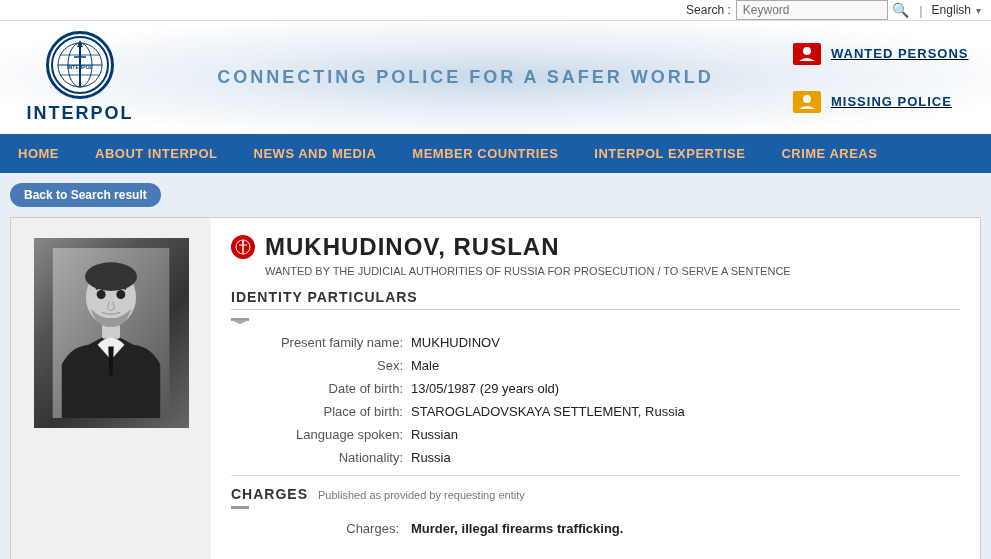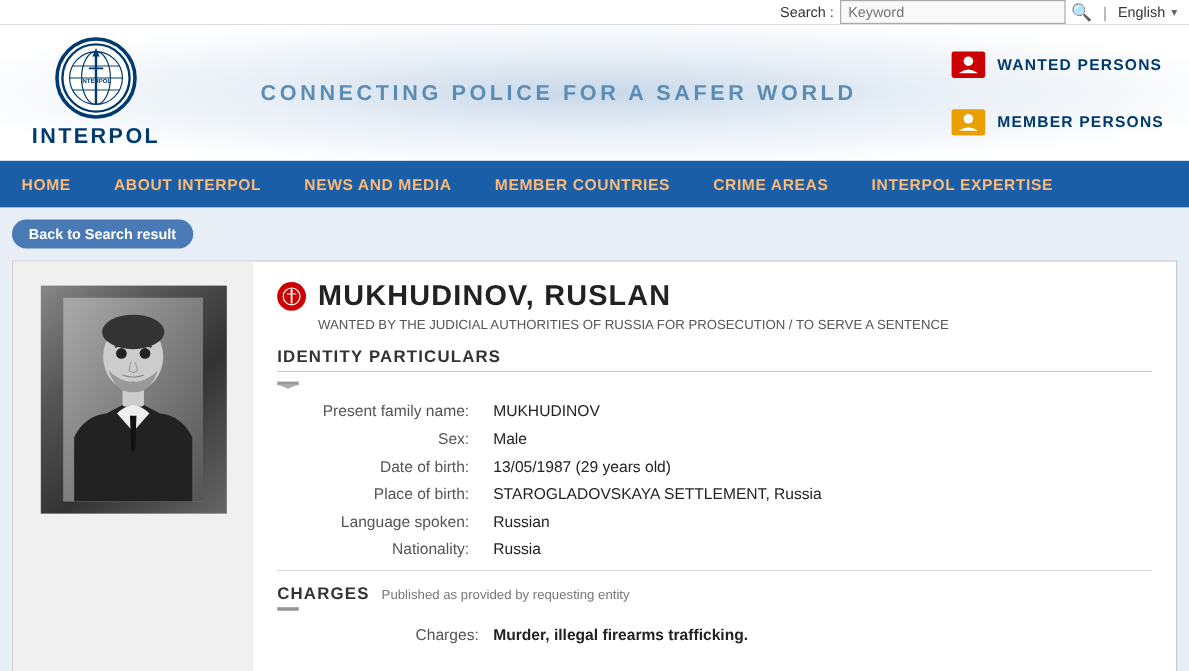--- a/index.html
+++ b/index.html
@@ -17,21 +17,21 @@
     .search-container {
       display: flex;
       align-items: center;
       gap: 5px;
     }
     .search-label { font-size: 12px; color: #333; }
     .search-input {
       border: 1px solid #aaa;
       padding: 2px 6px;
       font-size: 12px;
-      width: 188px;
+      width: 152px;
       background: #f9f9f9;
     }
     .search-btn {
       background: none;
       border: none;
       cursor: pointer;
       font-size: 14px;
       color: #555;
     }
     .lang-separator { color: #999; margin: 0 4px; }
@@ -80,20 +80,21 @@
       font-weight: bold;
       text-transform: uppercase;
       flex: 1;
       text-align: center;
     }
     .right-links {
       display: flex;
       flex-direction: column;
       gap: 24px;
       min-width: 180px;
+      text-decoration: underline;
     }
     .right-link-item {
       display: flex;
       align-items: center;
       gap: 8px;
       cursor: pointer;
     }
     .right-link-icon {
       width: 32px;
       height: 24px;
@@ -259,21 +260,21 @@
       display: flex;
       margin-bottom: 8px;
       align-items: flex-start;
     }
     .detail-label {
       width: 180px;
       min-width: 180px;
       text-align: right;
       color: #555;
       font-size: 13px;
-      padding-right: 20px;
+      padding-right: 8px;
     }
     .detail-value {
       color: #222;
       font-size: 13px;
       font-weight: normal;
     }
 
     .charges-section {
       margin-top: 10px;
       border-top: 1px solid #ddd;
@@ -371,32 +372,32 @@
     </div>
     <div class="right-link-item">
       <div class="right-link-icon">
         <div class="missing-icon-bg">
           <svg width="20" height="16" viewBox="0 0 20 16">
             <circle cx="10" cy="5" r="4" fill="white"></circle>
             <path d="M2 15 Q10 9 18 15" fill="white"></path>
           </svg>
         </div>
       </div>
-      <span class="right-link-label">MEMBER PERSONS</span>
+      <span class="right-link-label">MISSING POLICE</span>
     </div>
   </div>
 </div>
 
 <nav class="nav-bar">
   <div class="nav-item">HOME</div>
   <div class="nav-item">ABOUT INTERPOL</div>
   <div class="nav-item">NEWS AND MEDIA</div>
   <div class="nav-item">MEMBER COUNTRIES</div>
+  <div class="nav-item">INTERPOL EXPERTISE</div>
   <div class="nav-item">CRIME AREAS</div>
-  <div class="nav-item">INTERPOL EXPERTISE</div>
 </nav>
 
 <div class="content-area">
   <button class="back-btn">Back to Search result</button>
 
   <div class="profile-card">
 
     <div class="photo-panel">
       <div class="profile-photo">
 

